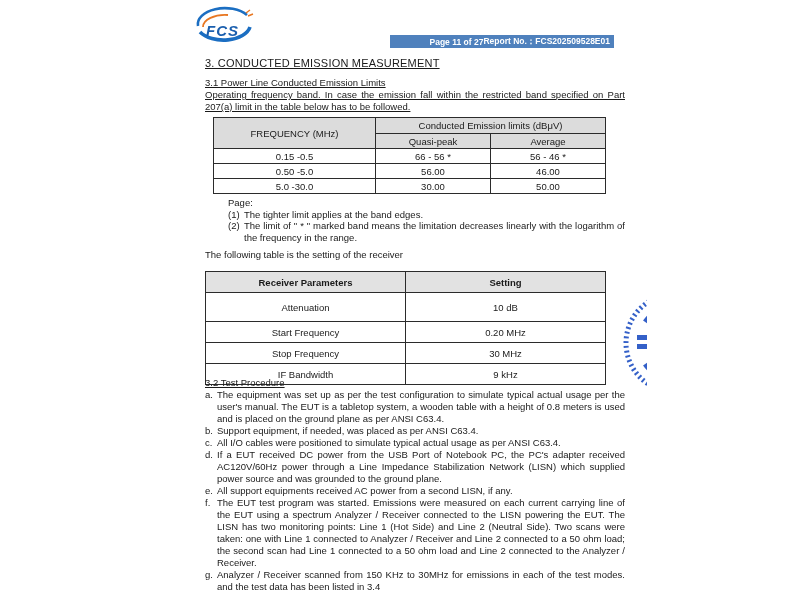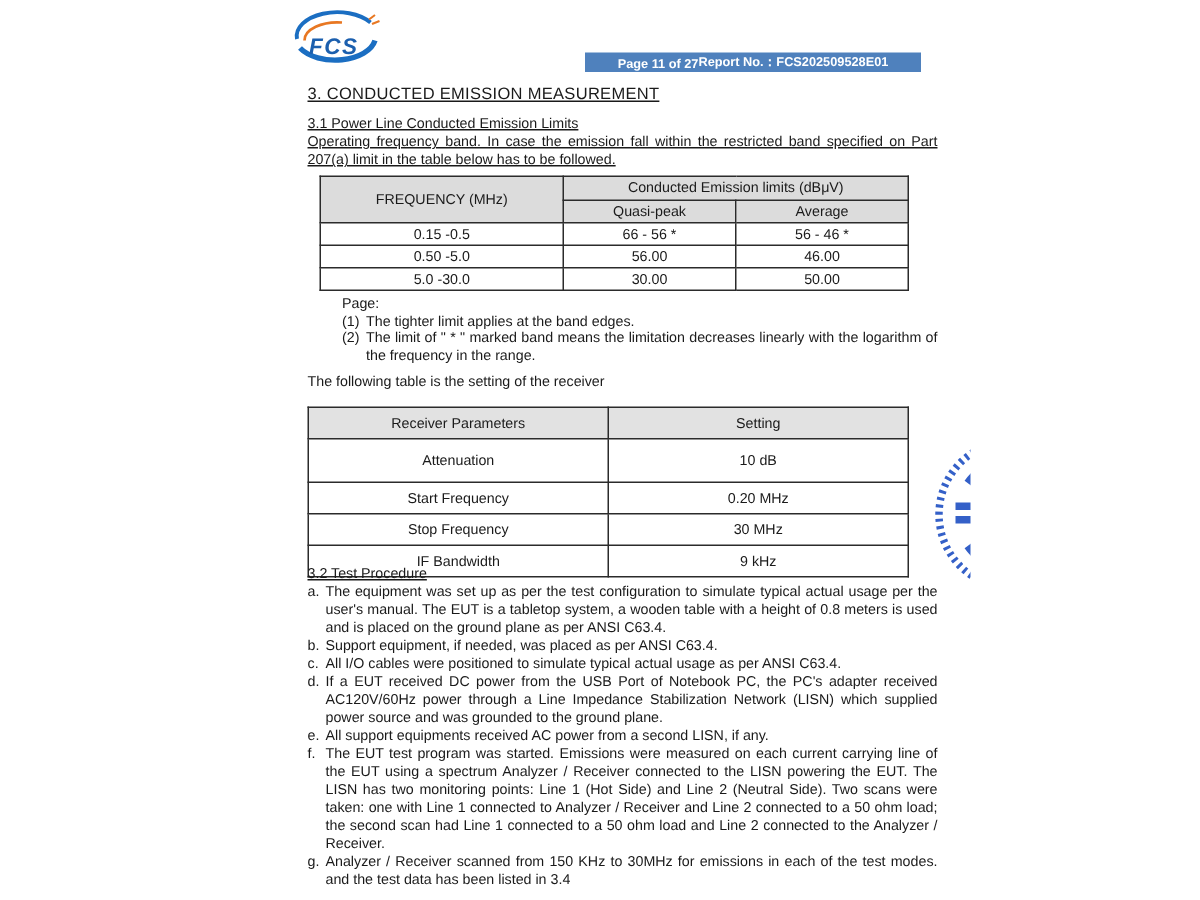--- a/index.html
+++ b/index.html
@@ -6,21 +6,21 @@
   .page {
     position:relative; width:800px; height:600px; background:#ffffff;
     font-family:"Liberation Sans","DejaVu Sans",sans-serif; color:#1a1a1a;
     overflow:hidden;
   }
   
   .logo { position:absolute; left:192px; top:5px; width:64px; height:42px; }
   .header-bar {
     position:absolute; left:390px; top:35px; width:224px; height:13px;
     background:#4f81bd; color:#ffffff; font-size:8.5px; font-weight:bold;
-    display:flex; align-items:center; justify-content:center;
+    display:flex; align-items:center; justify-content:flex-end;
     padding:0 4px; box-sizing:border-box; white-space:nowrap;
   }
   
   .sec-title {
     position:absolute; left:205px; top:57px; font-size:11px;
     text-decoration:underline; letter-spacing:0.2px;
   }
   .s31-heading { position:absolute; left:205px; top:77px; font-size:9.5px;text-decoration:underline; }
   .s31-para {
     position:absolute; left:205px; top:89px; width:420px; font-size:9.5px;
@@ -28,21 +28,21 @@
   }
   
   table { border-collapse:collapse; table-layout:fixed; }
   td, th {
     border:1px solid #2b2b2b; font-size:9.5px; text-align:center;
     vertical-align:middle; padding:0 2px; overflow:hidden;
   }
   .limits-table { position:absolute; left:213px; top:117px; width:392px; }
   .limits-table th { background:#dcdcdc; font-weight:normal; }
   .receiver-table { position:absolute; left:205px; top:271px; width:400px; }
-  .receiver-table th { background:#e2e2e2; font-weight:normal; }
+  .receiver-table th { background:#e2e2e2; font-weight:bold; }
   
   .note-block { position:absolute; left:228px; top:197px; width:397px; font-size:9.5px; line-height:11.7px; }
   .note-item { display:flex; }
   .note-num { flex:0 0 16px; }
   .note-text { flex:1; text-align:justify; }
   .receiver-intro { position:absolute; left:205px; top:249px; font-size:9.5px; }
   
   .s32-heading {
     position:absolute; left:205px; top:377px; font-size:9.5px;
     text-decoration:underline;

